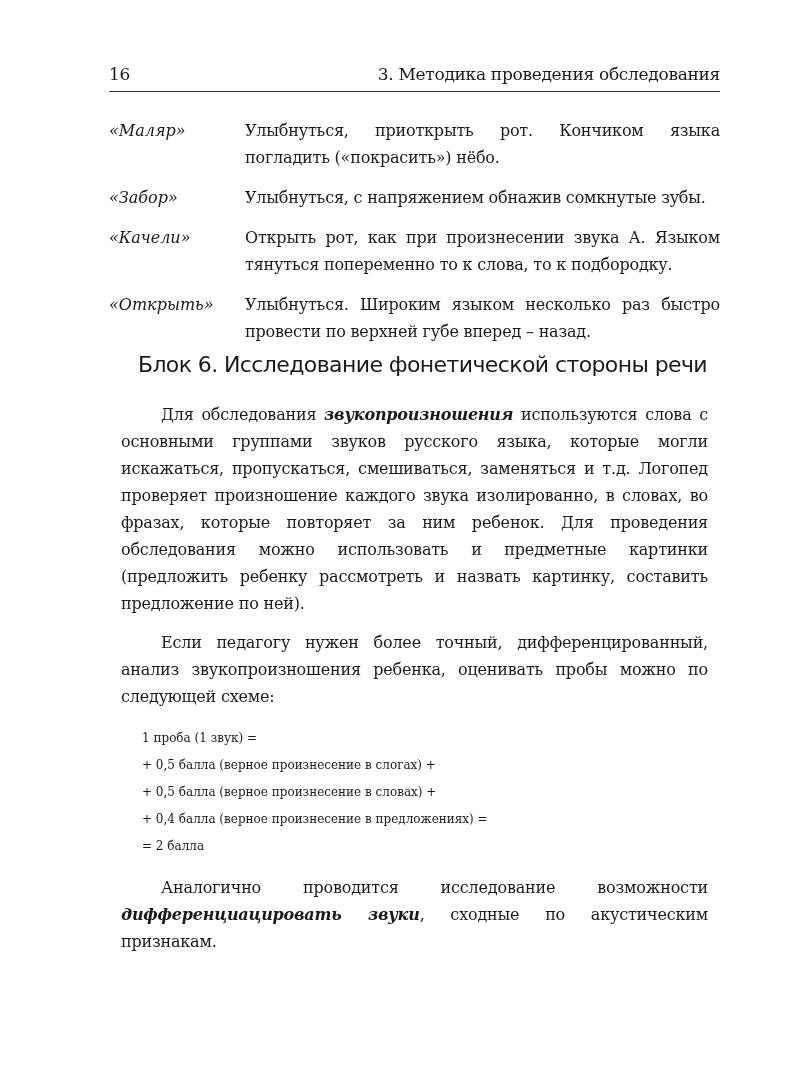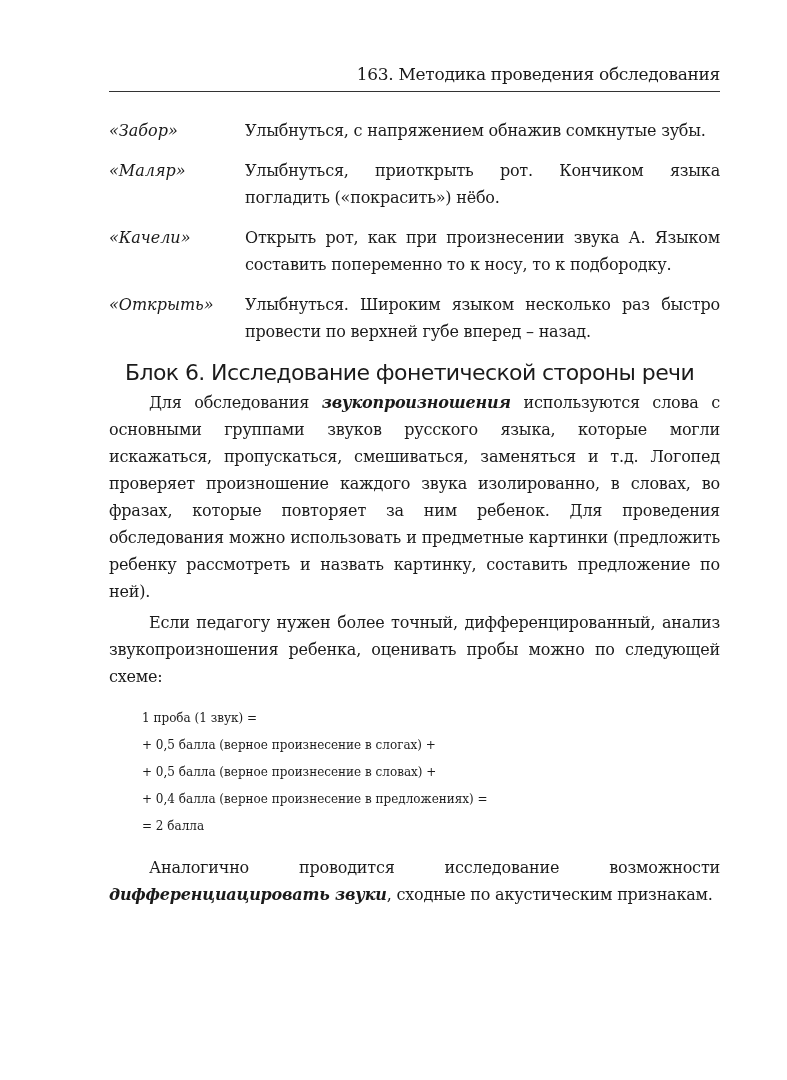--- a/index.html
+++ b/index.html
@@ -4,73 +4,73 @@
   <style>
     html, body { margin: 0; padding: 0; background: #ffffff; }
     body {
       width: 787px; height: 1080px; position: relative; overflow: hidden;
       font-family: "DejaVu Serif", "Liberation Serif", serif;
       color: #1a1a1a;
     }
     .page { position: absolute; left: 109px; top: 0; width: 611px; }
     .running-head {
       position: absolute; top: 64px; left: 0; width: 611px;
-      display: flex; justify-content: flex-end; align-items: baseline;
+      display: flex; justify-content: space-between; align-items: baseline;
       font-size: 17px; letter-spacing: -0.3px;
     }
     .running-rule {
       position: absolute; top: 91px; left: 0; width: 611px; height: 0;
       border-top: 1.5px solid #333;
     }
     .exercises { position: absolute; top: 117px; left: 0; width: 611px; }
     .exercise { display: flex; margin-bottom: 13px; }
     .exercise-name {
       width: 136px; flex: none; font-style: italic; font-size: 16px; line-height: 27px;
     }
     .exercise-desc {
       flex: 1; font-size: 16px; line-height: 27px; text-align: justify; letter-spacing: -0.2px;
     }
     .section-heading {
-      position: absolute; top: 344px; left: 0; width: 611px; 
+      position: absolute; top: 344px; left: 0; width: 611px; text-align: center;
       font-family: "DejaVu Sans", "Liberation Sans", sans-serif;
-      font-size: 22px; font-weight: normal; margin: 16px; letter-spacing: -0.6px;
+      font-size: 22px; font-weight: normal; margin: 8px; letter-spacing: -0.6px;
     }
     .body-text { position: absolute; top: 389px; left: 0; width: 611px; }
     .para {
-      font-size: 16px; line-height: 27px; text-align: justify; margin: 0;
+      font-size: 16px; line-height: 27px; text-align: justify; margin: 12px;
       text-indent: 40px; letter-spacing: -0.2px;
     }
     .para + .para { margin-top: 4px; }
     .formula { margin: 15px 0 14px 33px; }
     .formula-line { font-size: 12px; line-height: 27px; }
     .emph { font-weight: bold; font-style: italic; }
   </style>
 </head>
 <body>
 
 <div class="page">
 
   <div class="running-head">
     <span>16</span>
     <span>3. Методика проведения обследования</span>
   </div>
   <div class="running-rule"></div>
 
   <div class="exercises">
     <div class="exercise">
+      <div class="exercise-name">«Маляр»</div>
+      <div class="exercise-desc">Улыбнуться, приоткрыть рот. Кончиком языка погладить («покрасить») нёбо.</div>
+    </div>
+    <div class="exercise">
       <div class="exercise-name">«Забор»</div>
       <div class="exercise-desc">Улыбнуться, с напряжением обнажив сомкнутые зубы.</div>
     </div>
     <div class="exercise">
-      <div class="exercise-name">«Маляр»</div>
-      <div class="exercise-desc">Улыбнуться, приоткрыть рот. Кончиком языка погладить («покрасить») нёбо.</div>
-    </div>
-    <div class="exercise">
       <div class="exercise-name">«Качели»</div>
-      <div class="exercise-desc">Открыть рот, как при произнесении звука А. Языком составить попеременно то к носу, то к подбородку.</div>
+      <div class="exercise-desc">Открыть рот, как при произнесении звука А. Языком тянуться попеременно то к слова, то к подбородку.</div>
     </div>
     <div class="exercise">
       <div class="exercise-name">«Открыть»</div>
       <div class="exercise-desc">Улыбнуться. Широким языком несколько раз быстро провести по верхней губе вперед – назад.</div>
     </div>
   </div>
 
   <h2 class="section-heading">Блок 6. Исследование фонетической стороны речи</h2>
 
   <div class="body-text">

